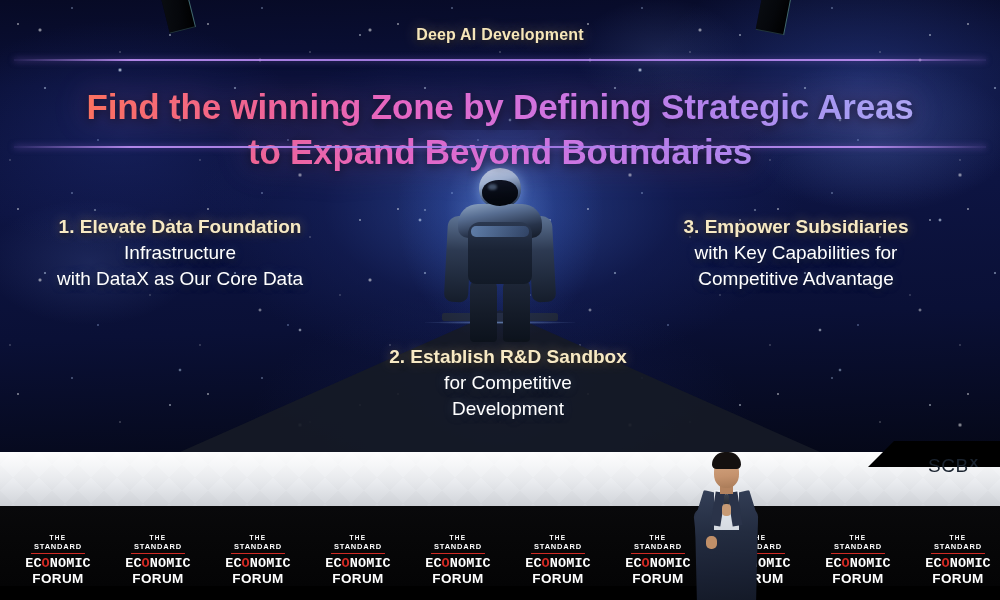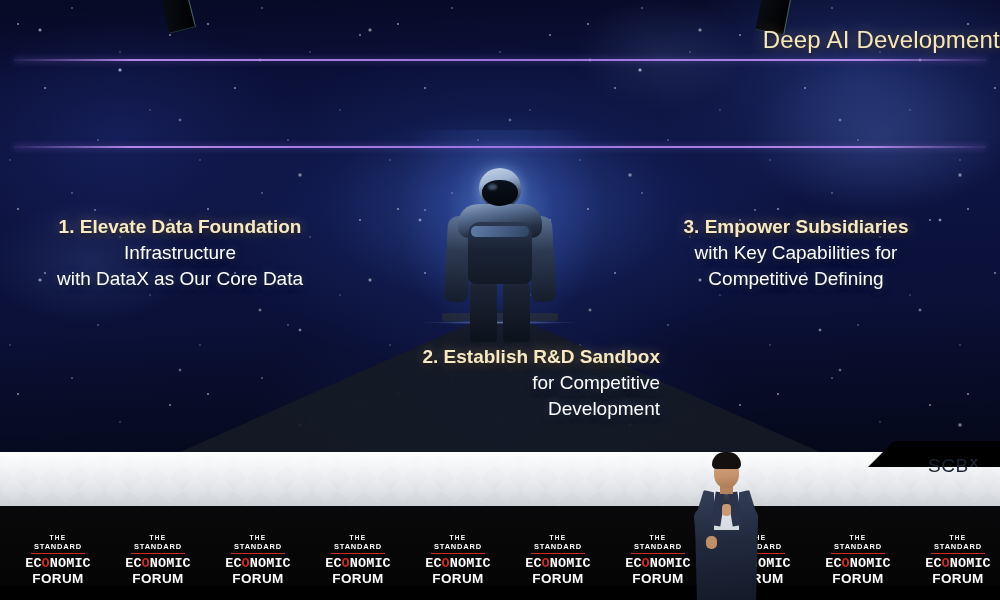--- a/index.html
+++ b/index.html
@@ -204,23 +204,23 @@
     background: linear-gradient(180deg, #1e2738 0%, #141b28 55%, #0c121c 100%);
   }
   .astro .leg.l { left: 26px; }
   .astro .leg.r { right: 26px; }
 
   
   .eyebrow {
     position: absolute;
     top: 26px;
     left: 0; right: 0;
-    text-align: right;
-    font-size: 24px;
-    font-weight: 400;
+    text-align: center;
+    font-size: 16px;
+    font-weight: 700;
     letter-spacing: 0.2px;
     color: #f6e6b9;
     text-shadow: 0 0 14px rgba(255,225,160,0.45), 0 2px 6px rgba(0,0,0,0.75);
   }
 
   .divider {
     position: absolute;
     left: 14px;
     width: 972px;
     height: 2px;
@@ -271,21 +271,21 @@
   .bullet .b-body {
     display: block;
     font-size: 19px;
     font-weight: 400;
     color: #ffffff;
     text-shadow: 0 0 10px rgba(140,180,255,0.35), 0 2px 6px rgba(0,0,0,0.85);
   }
 
   #bullet-1 { left: 20px;  top: 214px; width: 320px; }
   #bullet-3 { left: 636px; top: 214px; width: 320px; }
-  #bullet-2 { left: 340px; top: 344px; width: 320px; text-align: right; }
+  #bullet-2 { left: 348px; top: 344px; width: 320px; }
 
   
   #skirt {
     position: absolute;
     left: 0;
     top: 452px;
     width: 1000px;
     height: 54px;
     background: #f3f4f6;
     overflow: hidden;
@@ -500,33 +500,34 @@
       <div class="chest"></div>
       <div class="chest-band"></div>
       <div class="visor"></div>
       <div class="visor-glint"></div>
     </div>
 
     <div class="eyebrow">Deep AI Development</div>
 
     <div class="divider top"></div>
 
+    <h1 class="headline"><span class="l1">Find the winning Zone by Defining Strategic Areas</span><span class="l2">to Expand Beyond Boundaries</span></h1>
 
     <div class="divider bottom"></div>
 
     <div class="bullet" id="bullet-1">
       <span class="b-head">1. Elevate Data Foundation</span>
       <span class="b-body">Infrastructure</span>
       <span class="b-body">with DataX as Our Core Data</span>
     </div>
 
     <div class="bullet" id="bullet-3">
       <span class="b-head">3. Empower Subsidiaries</span>
       <span class="b-body">with Key Capabilities for</span>
-      <span class="b-body">Competitive Defining</span>
+      <span class="b-body">Competitive Advantage</span>
     </div>
 
     <div class="bullet" id="bullet-2">
       <span class="b-head">2. Establish R&amp;D Sandbox</span>
       <span class="b-body">for Competitive</span>
       <span class="b-body">Development</span>
     </div>
   </div>
 
   <div id="skirt">

